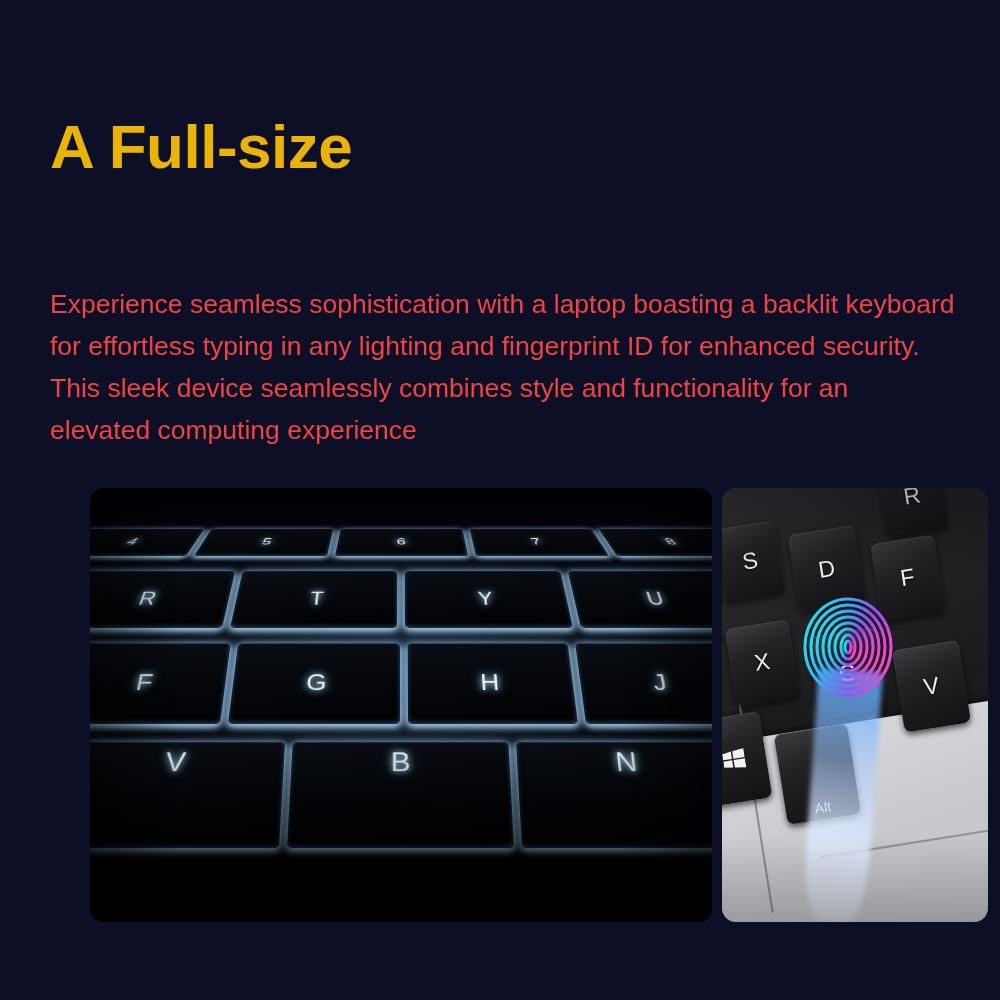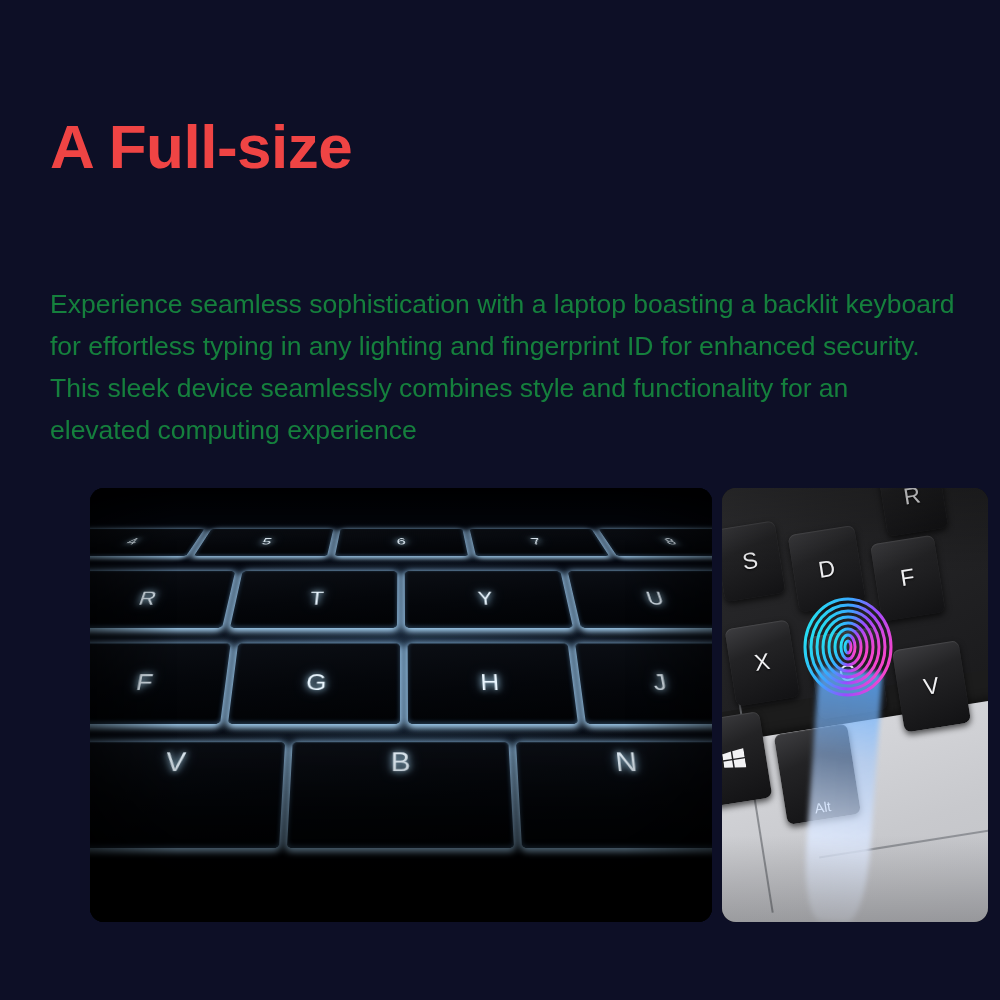--- a/index.html
+++ b/index.html
@@ -20,35 +20,35 @@
     background: #0d0f26;
     box-sizing: border-box;
   }
 
   
   .headline {
     position: absolute;
     left: 50px;
     top: 66px;
     width: 900px;
-    color: #ef4444;
+    color: #eab308;
     font-size: 62px;
     font-weight: bold;
     line-height: 78px;
     letter-spacing: -0.5px;
   }
   .headline-line { display: block; white-space: nowrap; }
 
   
   .body-copy {
     position: absolute;
     left: 50px;
     top: 256px;
     width: 905px;
-    color: #15803d;
+    color: #ef4444;
     font-size: 26.5px;
     font-weight: normal;
     line-height: 42px;
   }
 
   
   .media-row {
     position: absolute;
     left: 50px;
     top: 472px;

